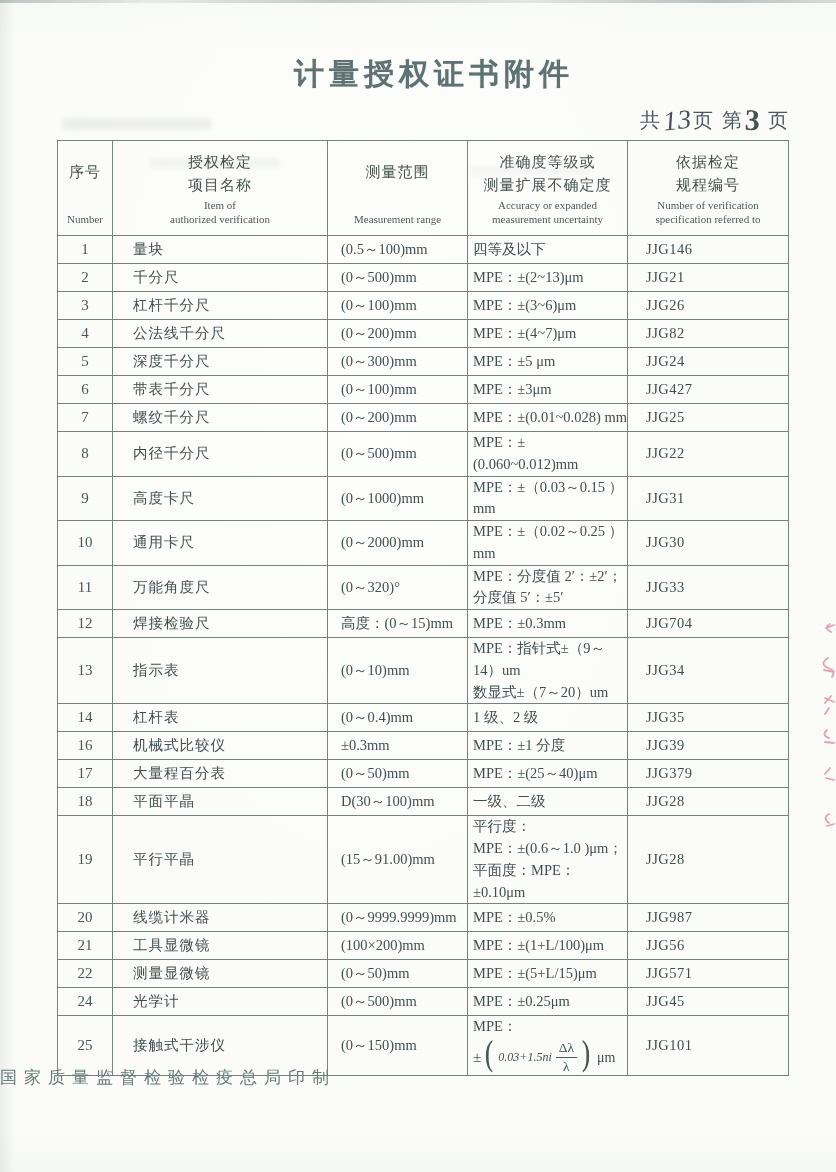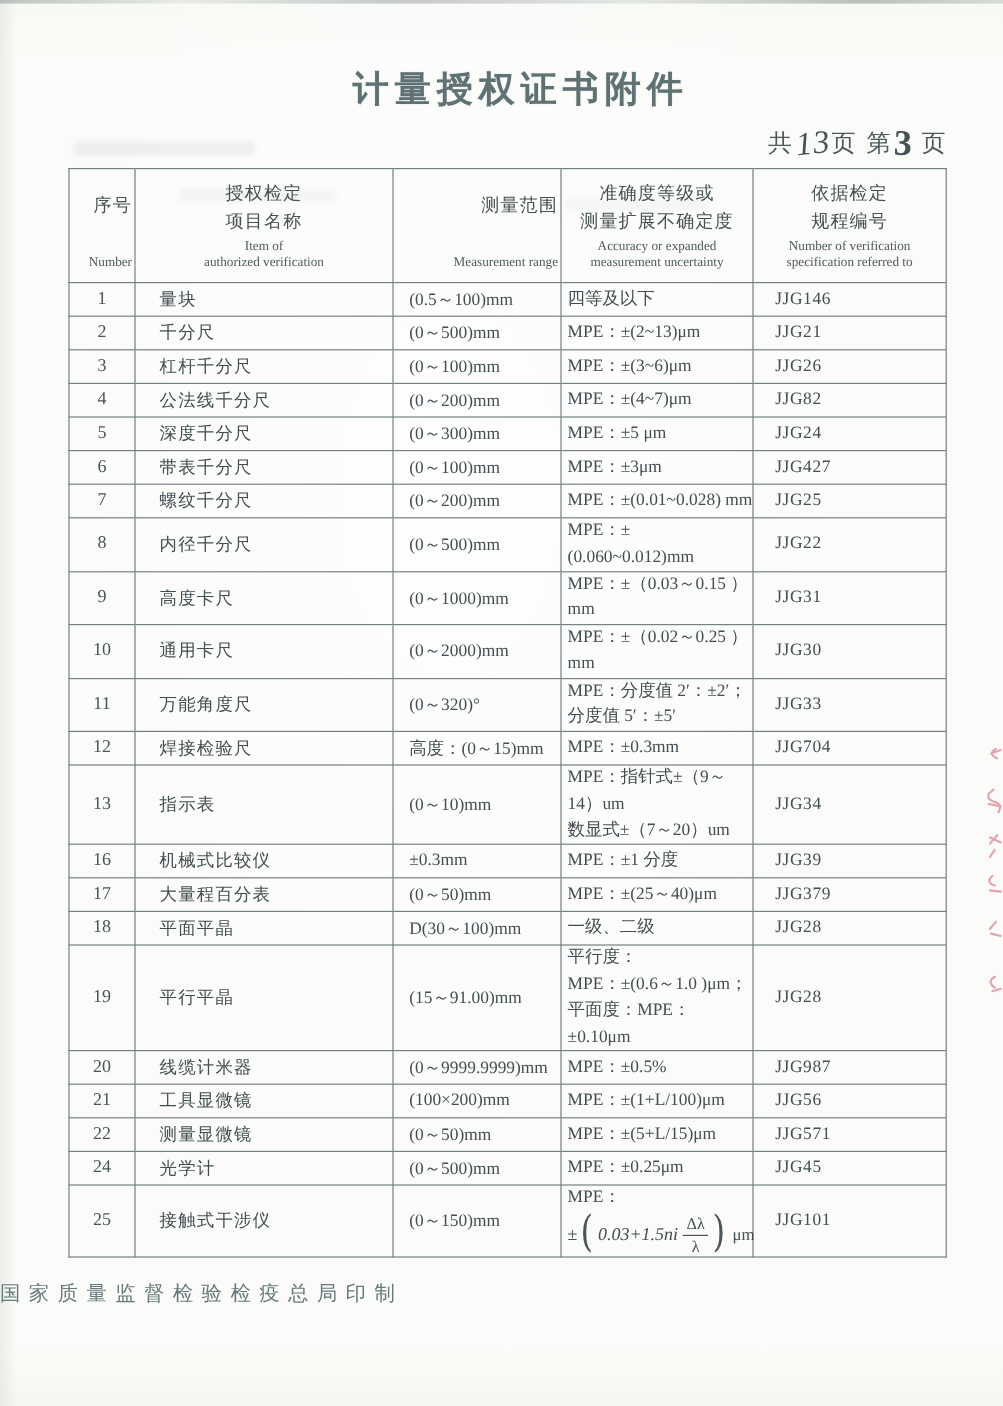--- a/index.html
+++ b/index.html
@@ -57,38 +57,38 @@
   }
   table.doc th, table.doc td {
     border:1px solid #75827f;
     vertical-align:middle;
     background:transparent;
   }
   thead th { height:92px; font-weight:normal; padding:6px 2px; }
   .hd { display:flex; flex-direction:column; justify-content:flex-start; height:100%; align-items:center; }
   .hd .zh { font-size:15px; line-height:1.55; white-space:pre-line; letter-spacing:1px; color:#44514f; padding-top:4px;}
   .hd .en { font-size:11px; line-height:1.35; white-space:pre-line; color:#4d5a5e; padding-bottom:2px;}
-  .hd-no { justify-content:space-between;align-items:flex-end; }
+  .hd-no { justify-content:space-between; }
   .hd-no .zh { padding-top:14px; }
 
   tbody td { height:28px; }
   td.c-no   { text-align:center; font-size:15px; color:#49555a; }
   td.c-item { padding-left:20px; letter-spacing:1px; }
   td.c-range{ padding-left:13px; }
   td.c-acc  { padding-left:5px; white-space:pre-line; line-height:1.5; }
   td.c-spec { padding-left:18px; letter-spacing:.5px; }
 
   .formula { display:inline-flex; align-items:center; margin-top:1px; }
   .formula .pm { font-size:15px; margin-right:1px; }
   .formula .paren {
     font-family:"DejaVu Serif",serif; font-weight:300;
     font-size:36px; line-height:1; transform:scaleX(.75);
     position:relative; top:-2px; color:#4a5659;
   }
-  .formula .fbody { font-style:italic; font-size:15px; padding:0 2px; }
+  .formula .fbody { font-style:italic; font-size:12px; padding:0 2px; }
   .frac { display:inline-flex; flex-direction:column; align-items:center; font-size:13.5px; line-height:1.15; margin:0 2px; }
   .frac .num { border-bottom:1px solid #4a5659; padding:0 3px 1px; }
   .frac .den { padding-top:1px; }
   .formula .funit { margin-left:4px; font-size:14px; }
 
   .footer-note {
     position:absolute; top:1066px; left:0; width:100%;
     font-size:17px; letter-spacing:7px; color:#66797b;
   }
 
@@ -258,20 +258,27 @@
 
   <tr>
     <td class="c-no">13</td>
     <td class="c-item">指示表</td>
     <td class="c-range">(0～10)mm</td>
     <td class="c-acc">MPE：指针式±（9～14）um
 数显式±（7～20）um</td>
     <td class="c-spec">JJG34</td>
   </tr>
 
+  <tr>
+    <td class="c-no">14</td>
+    <td class="c-item">杠杆表</td>
+    <td class="c-range">(0～0.4)mm</td>
+    <td class="c-acc">1 级、2 级</td>
+    <td class="c-spec">JJG35</td>
+  </tr>
 
 
   <tr>
     <td class="c-no">16</td>
     <td class="c-item">机械式比较仪</td>
     <td class="c-range">±0.3mm</td>
     <td class="c-acc">MPE：±1 分度</td>
     <td class="c-spec">JJG39</td>
   </tr>
 

